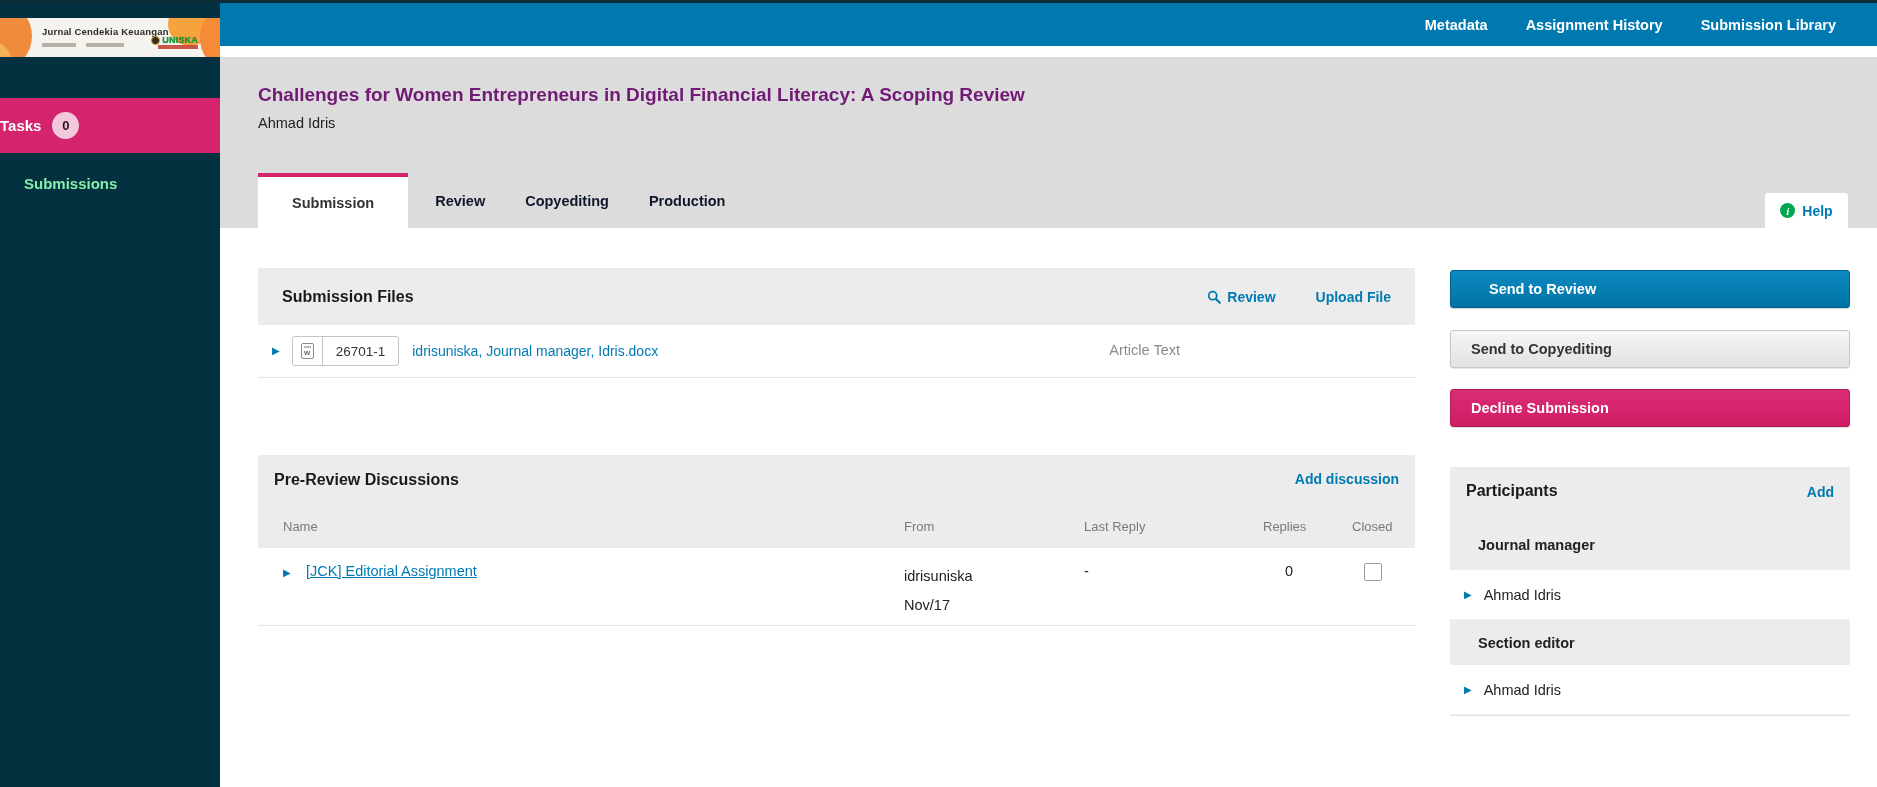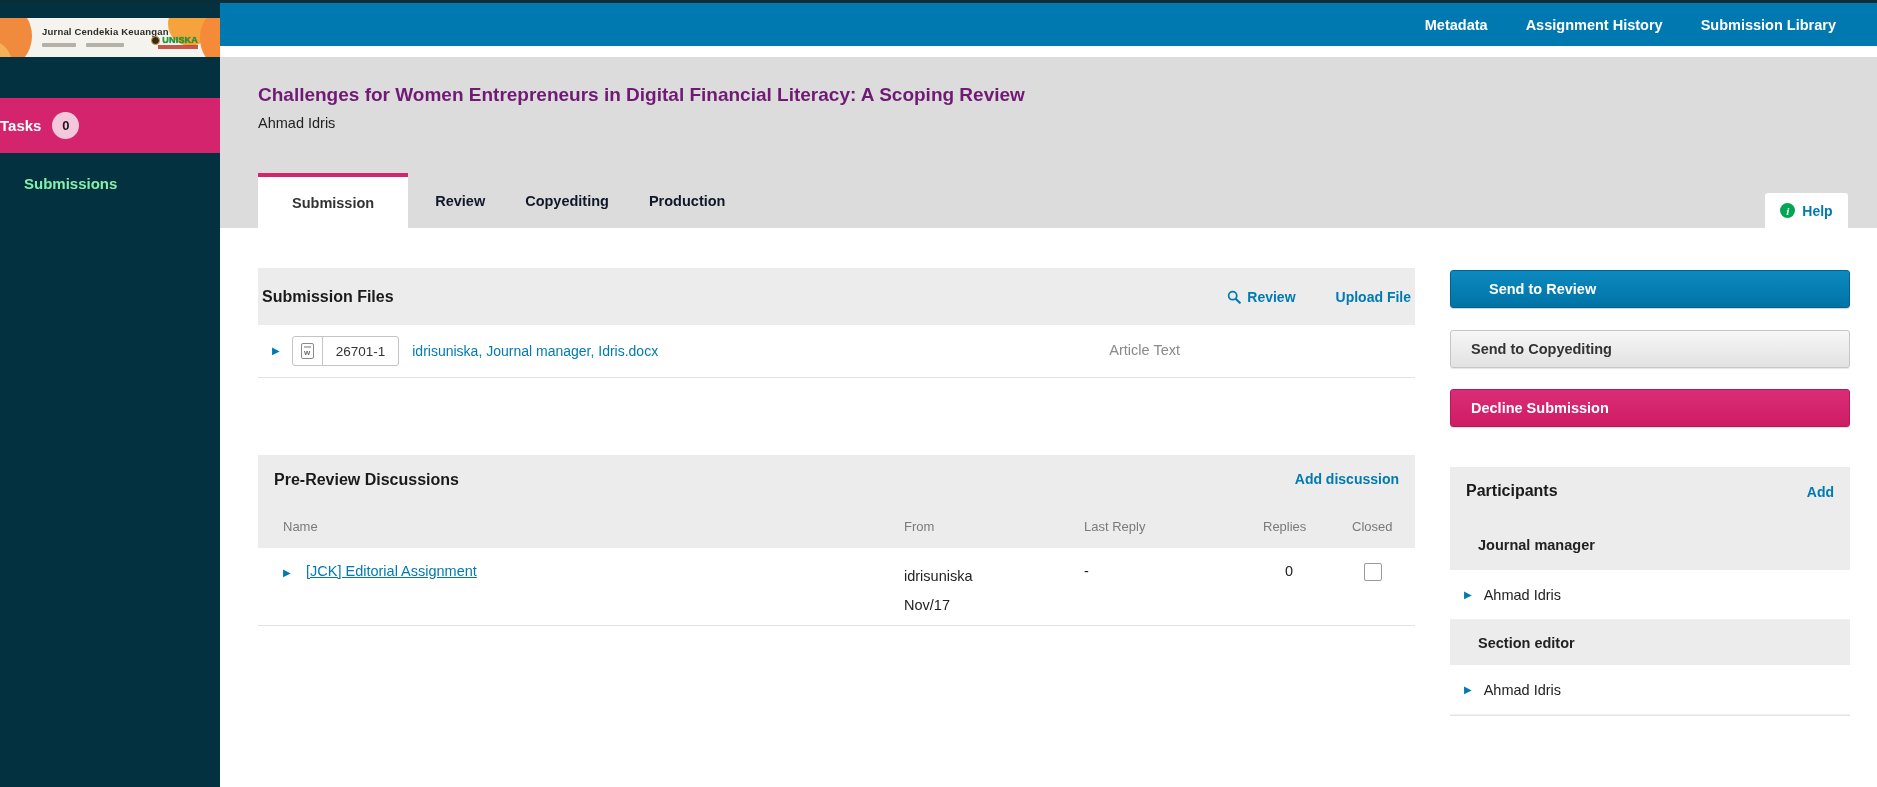--- a/index.html
+++ b/index.html
@@ -110,21 +110,21 @@
     color: #fff; font-size: 11px; font-weight: bold; font-family: "Liberation Serif", serif;
     display: flex; align-items: center; justify-content: center; font-style: italic;
   }
   .help-label { color: #007ab2; font-size: 14px; font-weight: bold; }
 
   
   .content-bg { position: absolute; left: 220px; top: 228px; right: 0; bottom: 0; background: #fff; }
 
   .panel { position: absolute; background: #fff; }
   .panel-head {
-    background: #ececec; display: flex; align-items: center; padding: 0 4px;
+    background: #ececec; display: flex; align-items: center; padding: 0 24px;
   }
   .panel-title { font-size: 16px; font-weight: bold; color: #1a1a1a; }
   .blue-link { color: #007ab2; font-size: 14px; font-weight: bold; text-decoration: none; display: inline-flex; align-items: center; gap: 6px; }
 
   
   .files-panel { left: 258px; top: 268px; width: 1157px; }
   .files-head { height: 57px; }
   .files-head .spacer { flex: 1; }
   .files-head .head-links { display: flex; gap: 40px; }
   .file-row {

